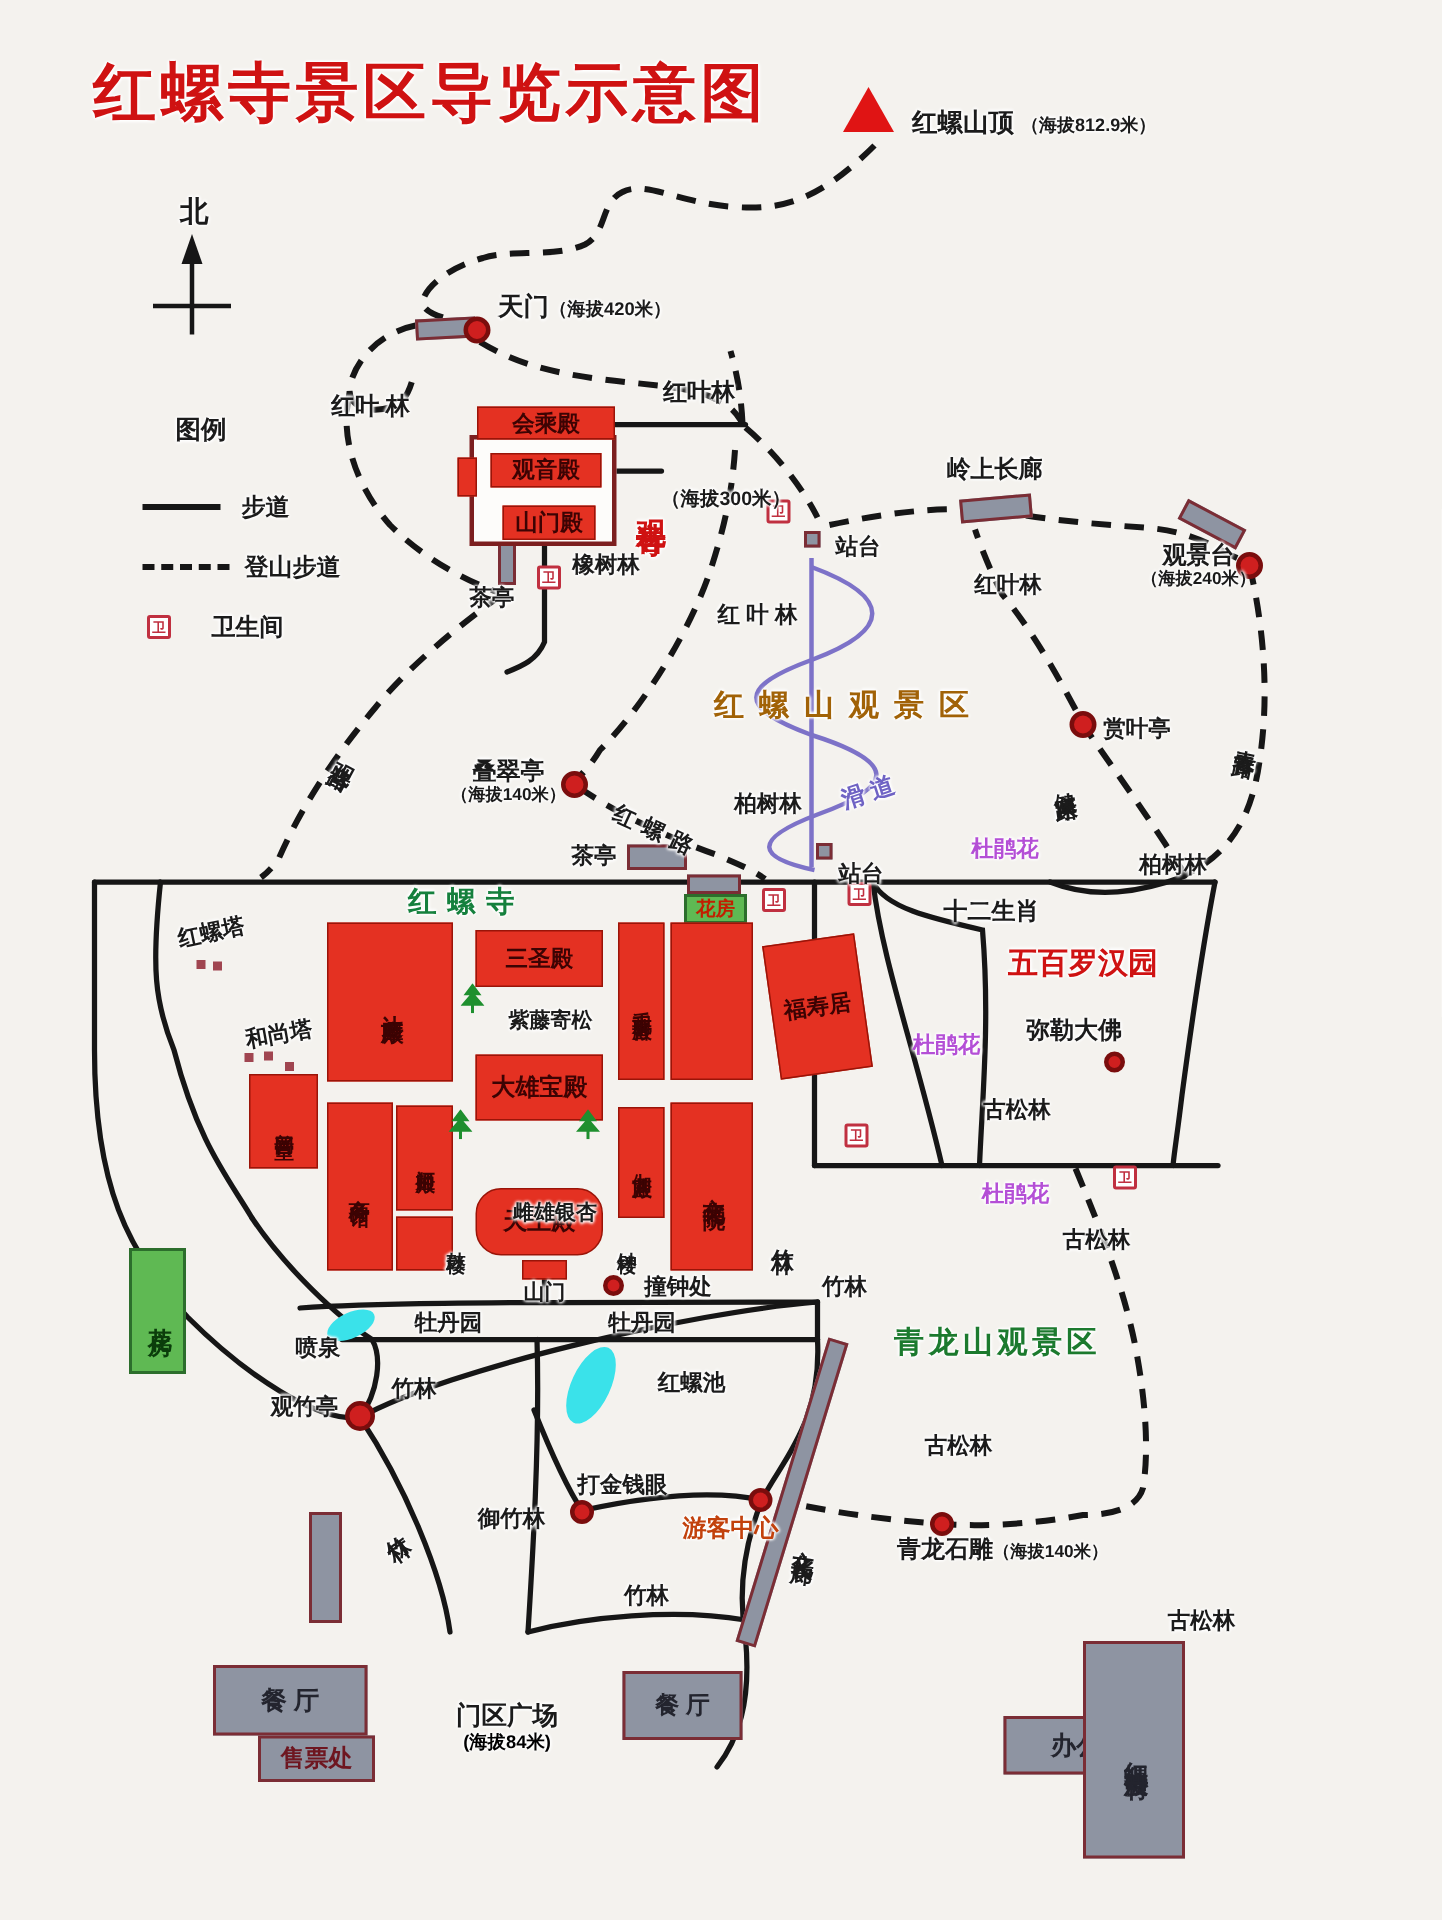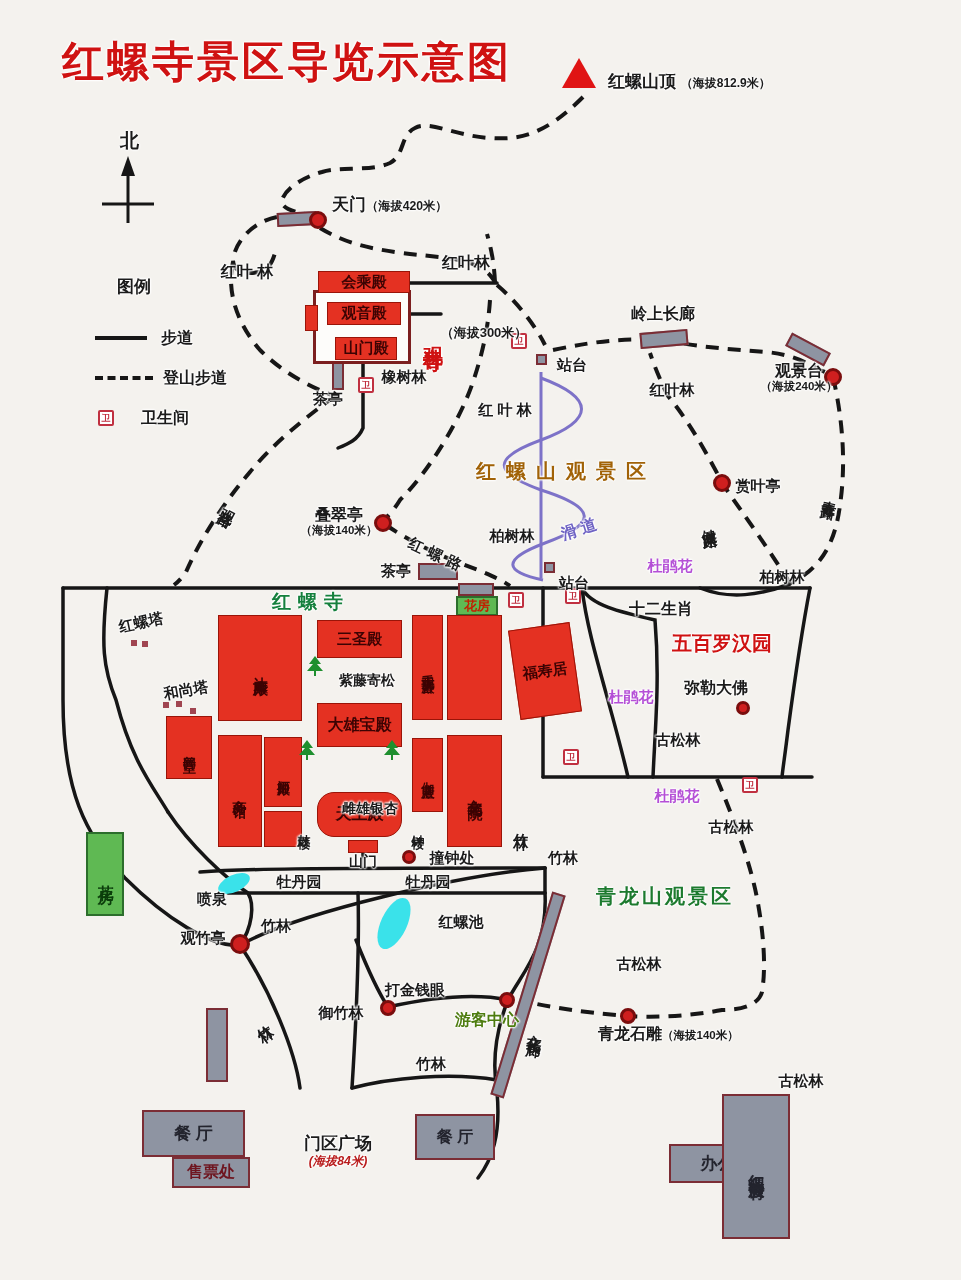--- a/index.html
+++ b/index.html
@@ -298,25 +298,25 @@
       <div class="lbl halo" style="left: 452px; top: 858px; font-size: 15px; transform: translate(-50%, -50%);"><span>撞钟处</span></div>
       <div class="lbl halo" style="left: 299px; top: 882px; font-size: 15px; transform: translate(-50%, -50%);"><span>牡丹园</span></div>
       <div class="lbl halo" style="left: 428px; top: 882px; font-size: 15px; transform: translate(-50%, -50%);"><span>牡丹园</span></div>
       <div class="lbl halo" style="left: 212px; top: 899px; font-size: 15px; transform: translate(-50%, -50%);"><span>喷泉</span></div>
       <div class="lbl halo" style="left: 461px; top: 922px; font-size: 15px; transform: translate(-50%, -50%);"><span>红螺池</span></div>
       <div class="lbl halo" style="left: 203px; top: 938px; font-size: 15px; transform: translate(-50%, -50%);"><span>观竹亭</span></div>
       <div class="lbl halo" style="left: 276px; top: 926px; font-size: 15px; transform: translate(-50%, -50%);"><span>竹林</span></div>
       <div class="lbl halo" style="left: 665px; top: 896px; font-size: 20px; transform: translate(-50%, -50%); color: rgb(28, 122, 46); letter-spacing: 3px;"><span>青龙山观景区</span></div>
       <div class="lbl halo" style="left: 639px; top: 964px; font-size: 15px; transform: translate(-50%, -50%);"><span>古松林</span></div>
       <div class="lbl halo" style="left: 598px; top: 1034px; font-size: 16px; transform: translate(0px, -50%);"><span>青龙石雕</span><span class="sub">（海拔140米）</span></div>
-      <div class="lbl halo" style="left: 487px; top: 1020px; font-size: 16px; transform: translate(-50%, -50%); color: #4d7c0f;"><span>游客中心</span></div>
+      <div class="lbl halo" style="left: 487px; top: 1020px; font-size: 16px; transform: translate(-50%, -50%); color: #c2410c;"><span>游客中心</span></div>
       <div class="lbl halo" style="left: 537px; top: 1026px; font-size: 15px; transform: translate(-50%, -50%) rotate(8deg); letter-spacing: 10px;"><span class="vtxt">文化长廊</span></div>
       <div class="lbl halo" style="left: 415px; top: 990px; font-size: 15px; transform: translate(-50%, -50%);"><span>打金钱眼</span></div>
       <div class="lbl halo" style="left: 341px; top: 1013px; font-size: 15px; transform: translate(-50%, -50%);"><span>御竹林</span></div>
       <div class="lbl halo" style="left: 253px; top: 1016px; font-size: 15px; transform: translate(-50%, -50%) rotate(-35deg);"><span class="vtxt">竹林</span></div>
       <div class="lbl halo" style="left: 431px; top: 1064px; font-size: 15px; transform: translate(-50%, -50%);"><span>竹林</span></div>
-      <div class="lbl halo" style="left: 338px; top: 1151px; font-size: 17px; transform: translate(-50%, -50%);"><span>门区广场</span><span class="sub below" style="color: #b91c1c; font-style: italic;">(海拔84米)</span></div>
+      <div class="lbl halo" style="left: 338px; top: 1151px; font-size: 17px; transform: translate(-50%, -50%);"><span>门区广场</span><span class="sub below" style="color: #000000;">(海拔84米)</span></div>
       <div class="lbl halo" style="left: 801px; top: 1081px; font-size: 15px; transform: translate(-50%, -50%);"><span>古松林</span></div>
       <div class="lbl halo" style="left: 433px; top: 330px; font-size: 20px; transform: translate(-50%, -50%); color: rgb(207, 18, 18);"><span class="vtxt">观音寺</span></div>
       <div class="lbl halo" style="left: 484px; top: 333px; font-size: 13px; transform: translate(-50%, -50%);"><span>（海拔300米）</span></div>
     </div>
 
 </div>
 
 </body></html>

